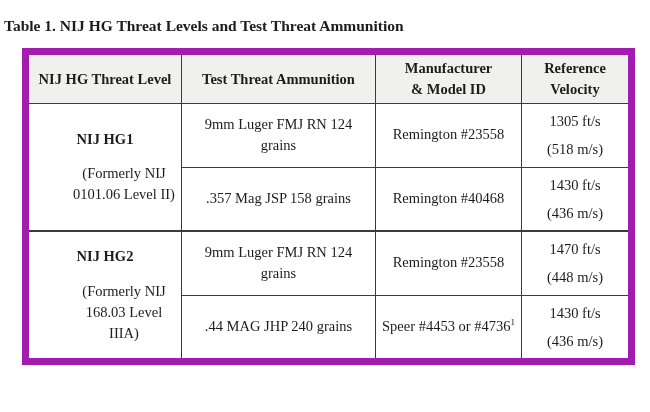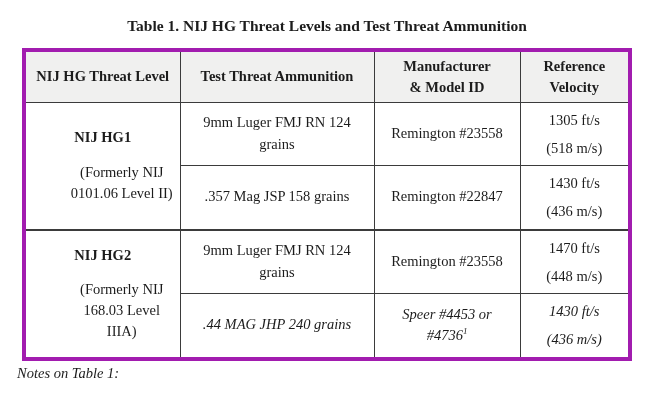--- a/index.html
+++ b/index.html
@@ -4,52 +4,51 @@
 <style>
   * { box-sizing: border-box; }
   html, body {
     margin: 0; padding: 0;
     width: 650px; height: 412px;
     background: #ffffff;
     font-family: "Liberation Serif", "DejaVu Serif", serif;
     color: #1c1c1c;
   }
   .doc-title {
-    text-align: center;
     font-weight: bold;
     font-size: 15.5px;
     margin: 17px 0 0 4px;
   }
   table.threat-table {
     border-collapse: collapse;
     table-layout: fixed;
     width: 606px;
     margin: 13px 0 0 22px;
-    border: 4px solid #a21caf;
+    border: 7px solid #a21caf;
   }
   .threat-table th, .threat-table td {
     border: 1.5px solid #3b3b3b;
     text-align: center;
     vertical-align: middle;
     padding: 3px 6px;
     font-size: 14.5px;
     line-height: 1.5;
     overflow: hidden;
   }
   .threat-table th {
     background: #f0f0ef;
     font-weight: bold;
     height: 52px;
     line-height: 1.45;
   }
   .threat-table th span { display: block; }
   tr.row-h1 { height: 63px; }
   tr.row-h2 { height: 60px; padding-left: 47px; }
   tr.row-h3 { height: 64px; }
-  tr.row-h4 { height: 61px; font-style: italic; }
+  tr.row-h4 { height: 61px; }
   tr.group-start td { border-top: 2px solid #3b3b3b; }
   td.level-cell .level-name {
     display: block;
     font-weight: bold;
     margin-bottom: 13px;
   }
   td.level-cell .level-formerly {
     display: block;
     line-height: 1.45;
     margin-left: 38px;
@@ -107,21 +106,21 @@
       </td>
       <td>9mm Luger FMJ RN 124 grains</td>
       <td><span>Remington #23558</span><sup></sup></td>
       <td class="velocity-cell">
         <span>1305 ft/s</span>
         <span>(518 m/s)</span>
       </td>
     </tr>
     <tr class="row-h2">
       <td>.357 Mag JSP 158 grains</td>
-      <td><span>Remington #22847</span><sup></sup></td>
+      <td><span>Remington #40468</span><sup></sup></td>
       <td class="velocity-cell">
         <span>1430 ft/s</span>
         <span>(436 m/s)</span>
       </td>
     </tr>
     <tr class="row-h3 group-start">
       <td class="level-cell" rowspan="2">
         <span class="level-name">NIJ HG2</span>
         <span class="level-formerly">(Formerly NIJ 168.03 Level IIIA)</span>
       </td>
@@ -137,14 +136,13 @@
       <td><span>Speer #4453 or #4736</span><sup>1</sup></td>
       <td class="velocity-cell">
         <span>1430 ft/s</span>
         <span>(436 m/s)</span>
       </td>
     </tr>
   </tbody>
 </table>
 
 <div class="notes">
-  <div>Notes on Table 1:</div>
 </div>
 
 </body></html>

